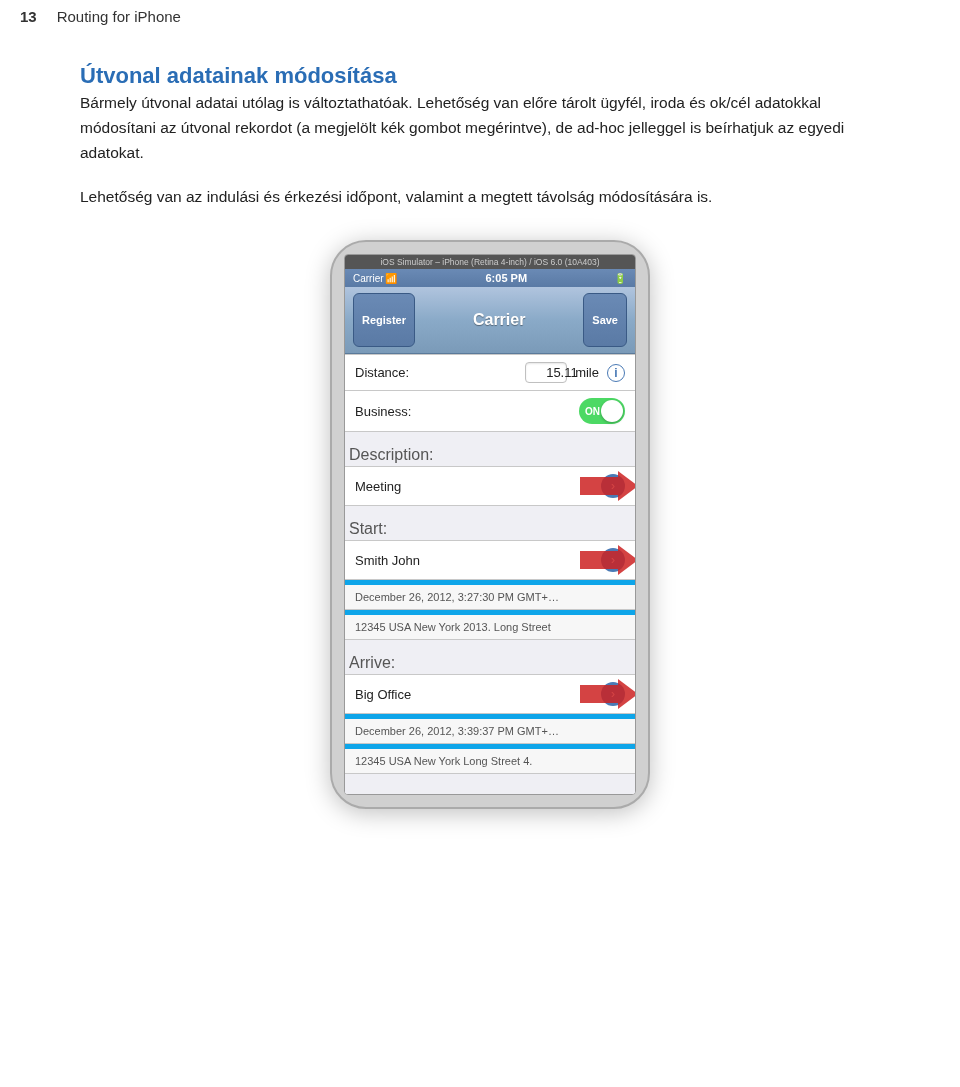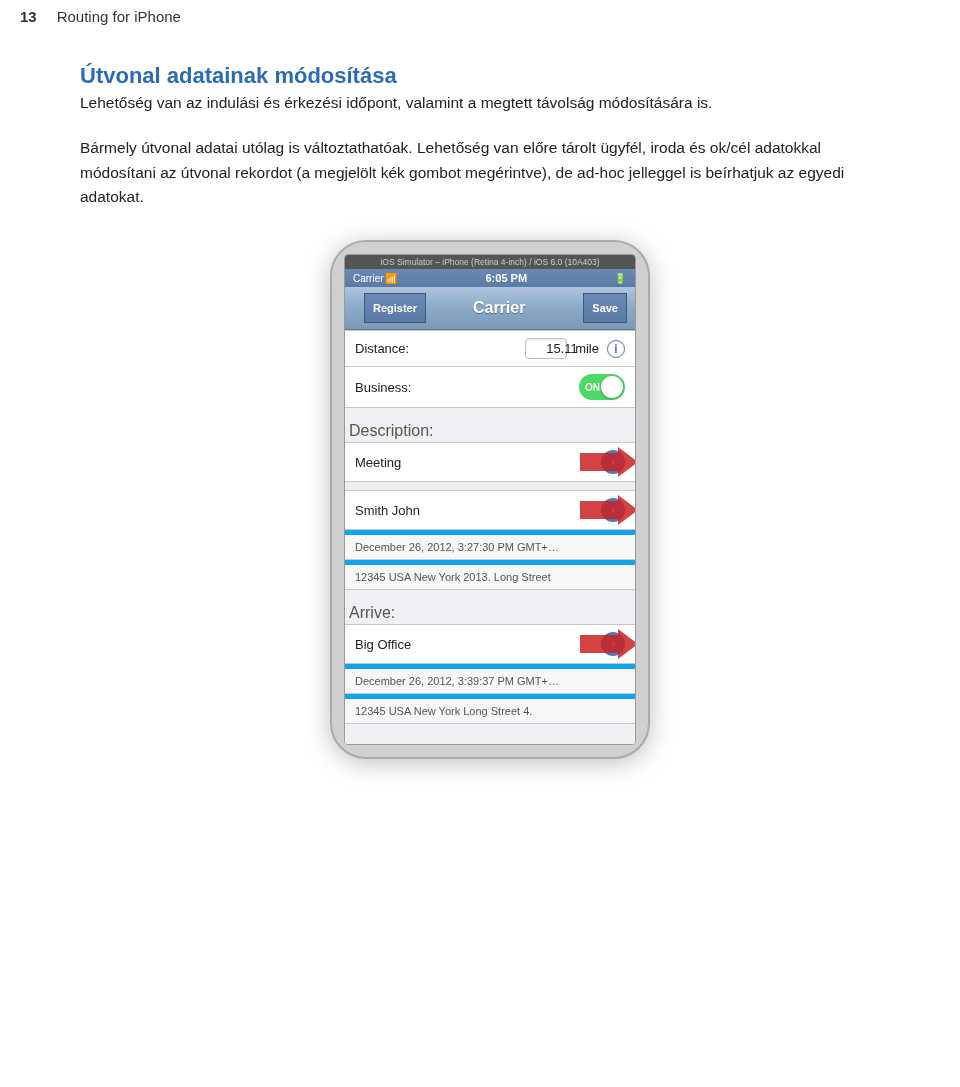--- a/index.html
+++ b/index.html
@@ -107,25 +107,24 @@
       padding: 6px 8px;
       display: flex;
       align-items: center;
       justify-content: space-between;
       border-bottom: 1px solid #5a7a9a;
     }
     .nav-btn {
       background: linear-gradient(to bottom, #6a8ab5, #5a7aa5);
       color: #fff;
       border: 1px solid #3a5a85;
-      border-radius: 0;
-      padding: 8px 8px;
+      border-radius: 6px;
+      padding: 20px 8px;
       font-size: 11px;
       font-weight: bold;
-      margin-left: 11px;
     }
     .nav-title {
       font-size: 16px;
       font-weight: bold;
       color: #fff;
       text-shadow: 0 1px 1px rgba(0,0,0,0.4);
     }
 
     
     .iphone-content {
@@ -276,23 +275,23 @@
 
 <div class="page-header">
   <span class="page-number">13</span>
   <span class="page-title">Routing for iPhone</span>
 </div>
 
 <div class="content">
 
   <div class="section-title">Útvonal adatainak módosítása</div>
 
+  <p class="body-text">Bármely útvonal adatai utólag is változtathatóak. Lehetőség van előre tárolt ügyfél, iroda és ok/cél adatokkal módosítani az útvonal rekordot (a megjelölt kék gombot megérintve), de ad-hoc jelleggel is beírhatjuk az egyedi adatokat.</p>
+
   <p class="body-text">Lehetőség van az indulási és érkezési időpont, valamint a megtett távolság módosítására is.</p>
-
-  <p class="body-text">Bármely útvonal adatai utólag is változtathatóak. Lehetőség van előre tárolt ügyfél, iroda és ok/cél adatokkal módosítani az útvonal rekordot (a megjelölt kék gombot megérintve), de ad-hoc jelleggel is beírhatjuk az egyedi adatokat.</p>
 
   <div class="phone-container">
     <div class="phone-outer">
       <div class="phone-screen">
 
         <div class="simulator-bar">iOS Simulator – iPhone (Retina 4-inch) / iOS 6.0 (10A403)</div>
 
         <div class="status-bar">
           <div class="status-carrier">
             <span>Carrier</span>
@@ -340,20 +339,21 @@
               </div>
             </div>
 
             <svg class="red-arrow" viewBox="0 0 60 34" xmlns="http://www.w3.org/2000/svg">
               <polygon points="0,8 38,8 38,2 58,17 38,32 38,26 0,26" fill="#cc2222" opacity="0.85"></polygon>
             </svg>
           </div>
 
           <div class="section-gap"></div>
 
+          <div class="row-label">Start:</div>
           <div class="row-container">
             <div class="white-row row-with-arrow">
               <span>Smith John</span>
               <div class="blue-circle">
                 <span>›</span>
               </div>
             </div>
 
             <svg class="red-arrow" viewBox="0 0 60 34" xmlns="http://www.w3.org/2000/svg">
               <polygon points="0,8 38,8 38,2 58,17 38,32 38,26 0,26" fill="#cc2222" opacity="0.85"></polygon>

